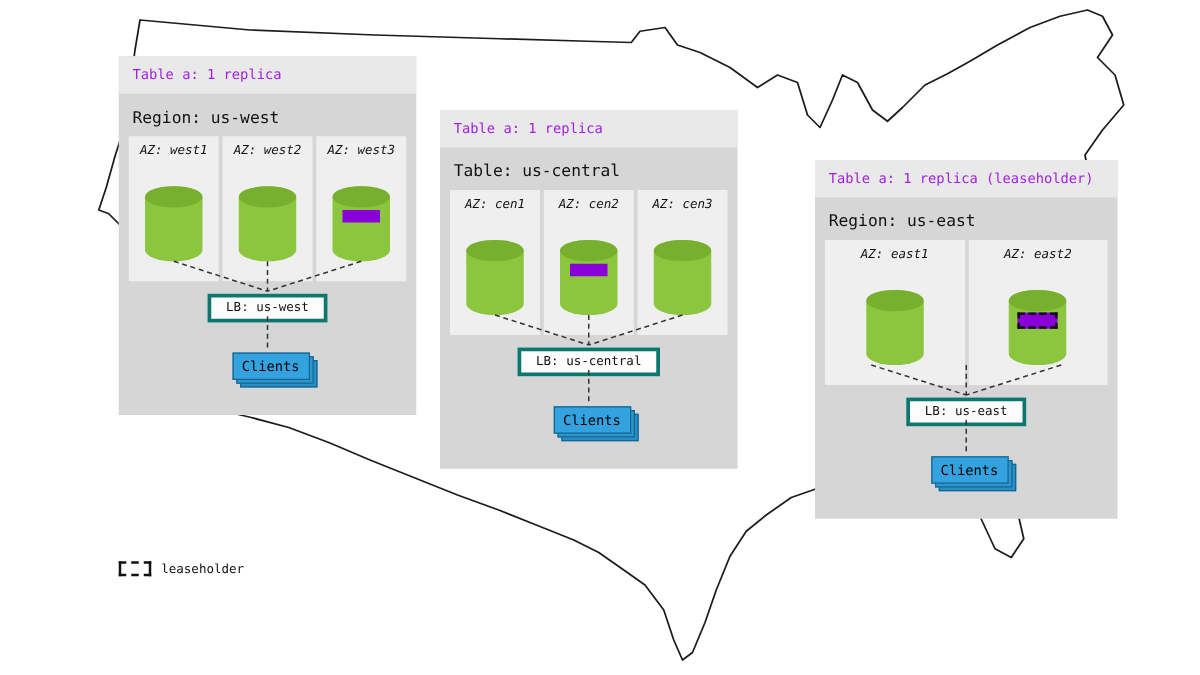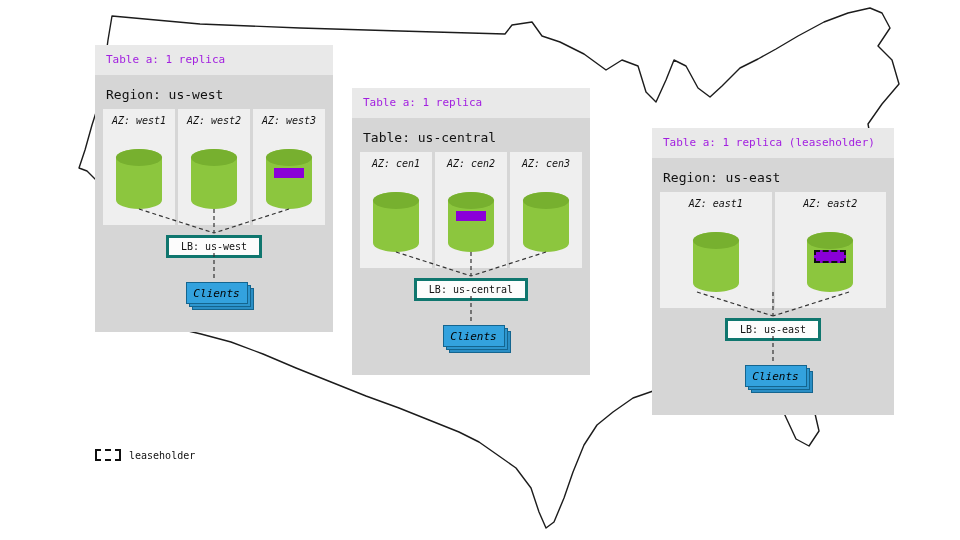--- a/index.html
+++ b/index.html
@@ -34,21 +34,21 @@
   .replica{position:absolute;top:19px;left:8px;width:30px;height:10px;background:#8a00d8;z-index:2;}
   .replica.leaseholder{border:2px dashed #101010;width:32px;height:13px;top:18px;left:7px;}
 
   .connectors{position:absolute;top:0;left:0;z-index:2;pointer-events:none;}
   .connectors path{stroke:#333;stroke-width:1.2;fill:none;stroke-dasharray:4 3;}
 
   .lb-row{position:absolute;top:190px;left:0;right:0;display:flex;justify-content:center;}
   .lb-box{background:#fcfcfc;border:3px solid #0f766e;font-size:10px;padding:3px 12px;color:#111;white-space:nowrap;}
 
   .clients-row{position:absolute;top:237px;left:0;right:0;display:flex;justify-content:center;}
-  .clients-box{position:relative;width:57px;height:22px;font-style:italic;}
+  .clients-box{position:relative;width:57px;height:22px;}
   .clients-box .layer{position:absolute;width:62px;height:22px;border:1px solid #14658f;}
   .layer.l2{left:6px;top:6px;background:#2a8ec5;}
   .layer.l1{left:3px;top:3px;background:#2d96cf;}
   .clients-main{
     position:absolute;left:0;top:0;width:62px;height:22px;
     background:#33a2de;border:1px solid #14658f;
     font-size:11px;color:#000;display:flex;align-items:center;justify-content:center;
   }
 
   .legend{position:absolute;left:95px;top:449px;display:flex;align-items:center;z-index:1;}

